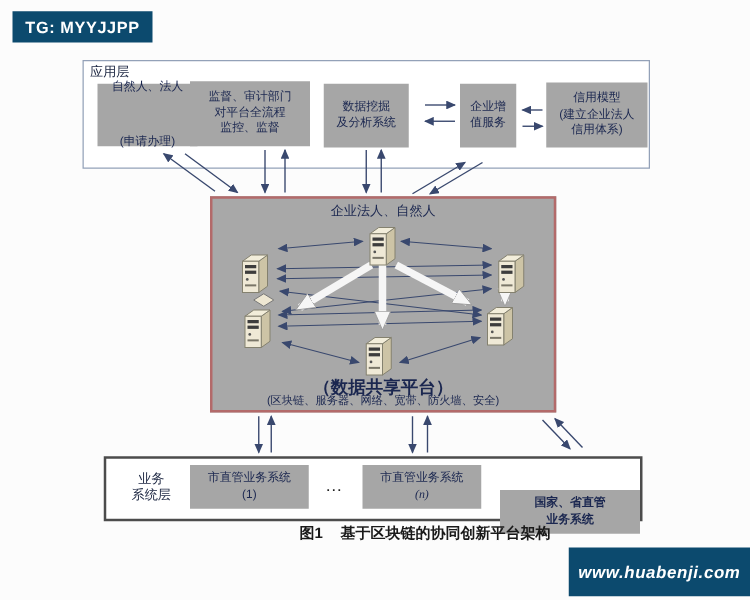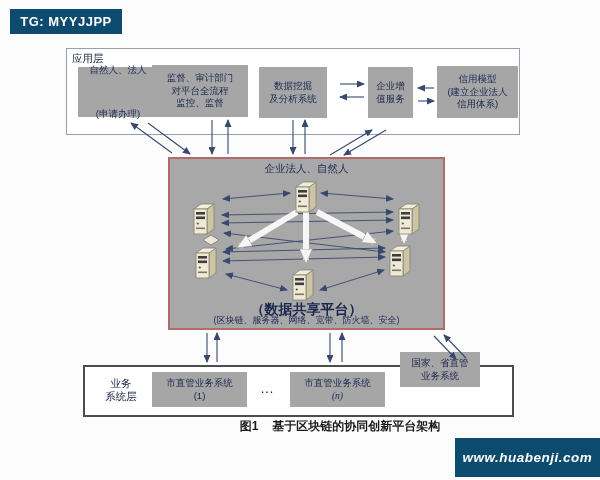--- a/index.html
+++ b/index.html
@@ -94,21 +94,21 @@
 
   <div class="gbox" style="left:152px;top:372px;width:95px;height:35px;">
     <div class="ln">市直管业务系统</div>
     <div class="ln">(1)</div>
   </div>
   <div class="dots">…</div>
   <div class="gbox" style="left:290px;top:372px;width:95px;height:35px;">
     <div class="ln">市直管业务系统</div>
     <div class="ln em">(n)</div>
   </div>
-  <div class="gbox" style="left:400px;top:352px;width:80px;height:35px;">
+  <div class="gbox" style="left:400px;top:392px;width:112px;height:35px;font-weight:bold;">
     <div class="ln">国家、省直管</div>
     <div class="ln">业务系统</div>
   </div>
 
   <div class="figcap">
     <span class="pre">图1</span><span>基于区块链的协同创新平台架构</span>
   </div>
 
   <svg class="overlay" width="600" height="480" viewBox="0 0 600 480">
     <defs>

